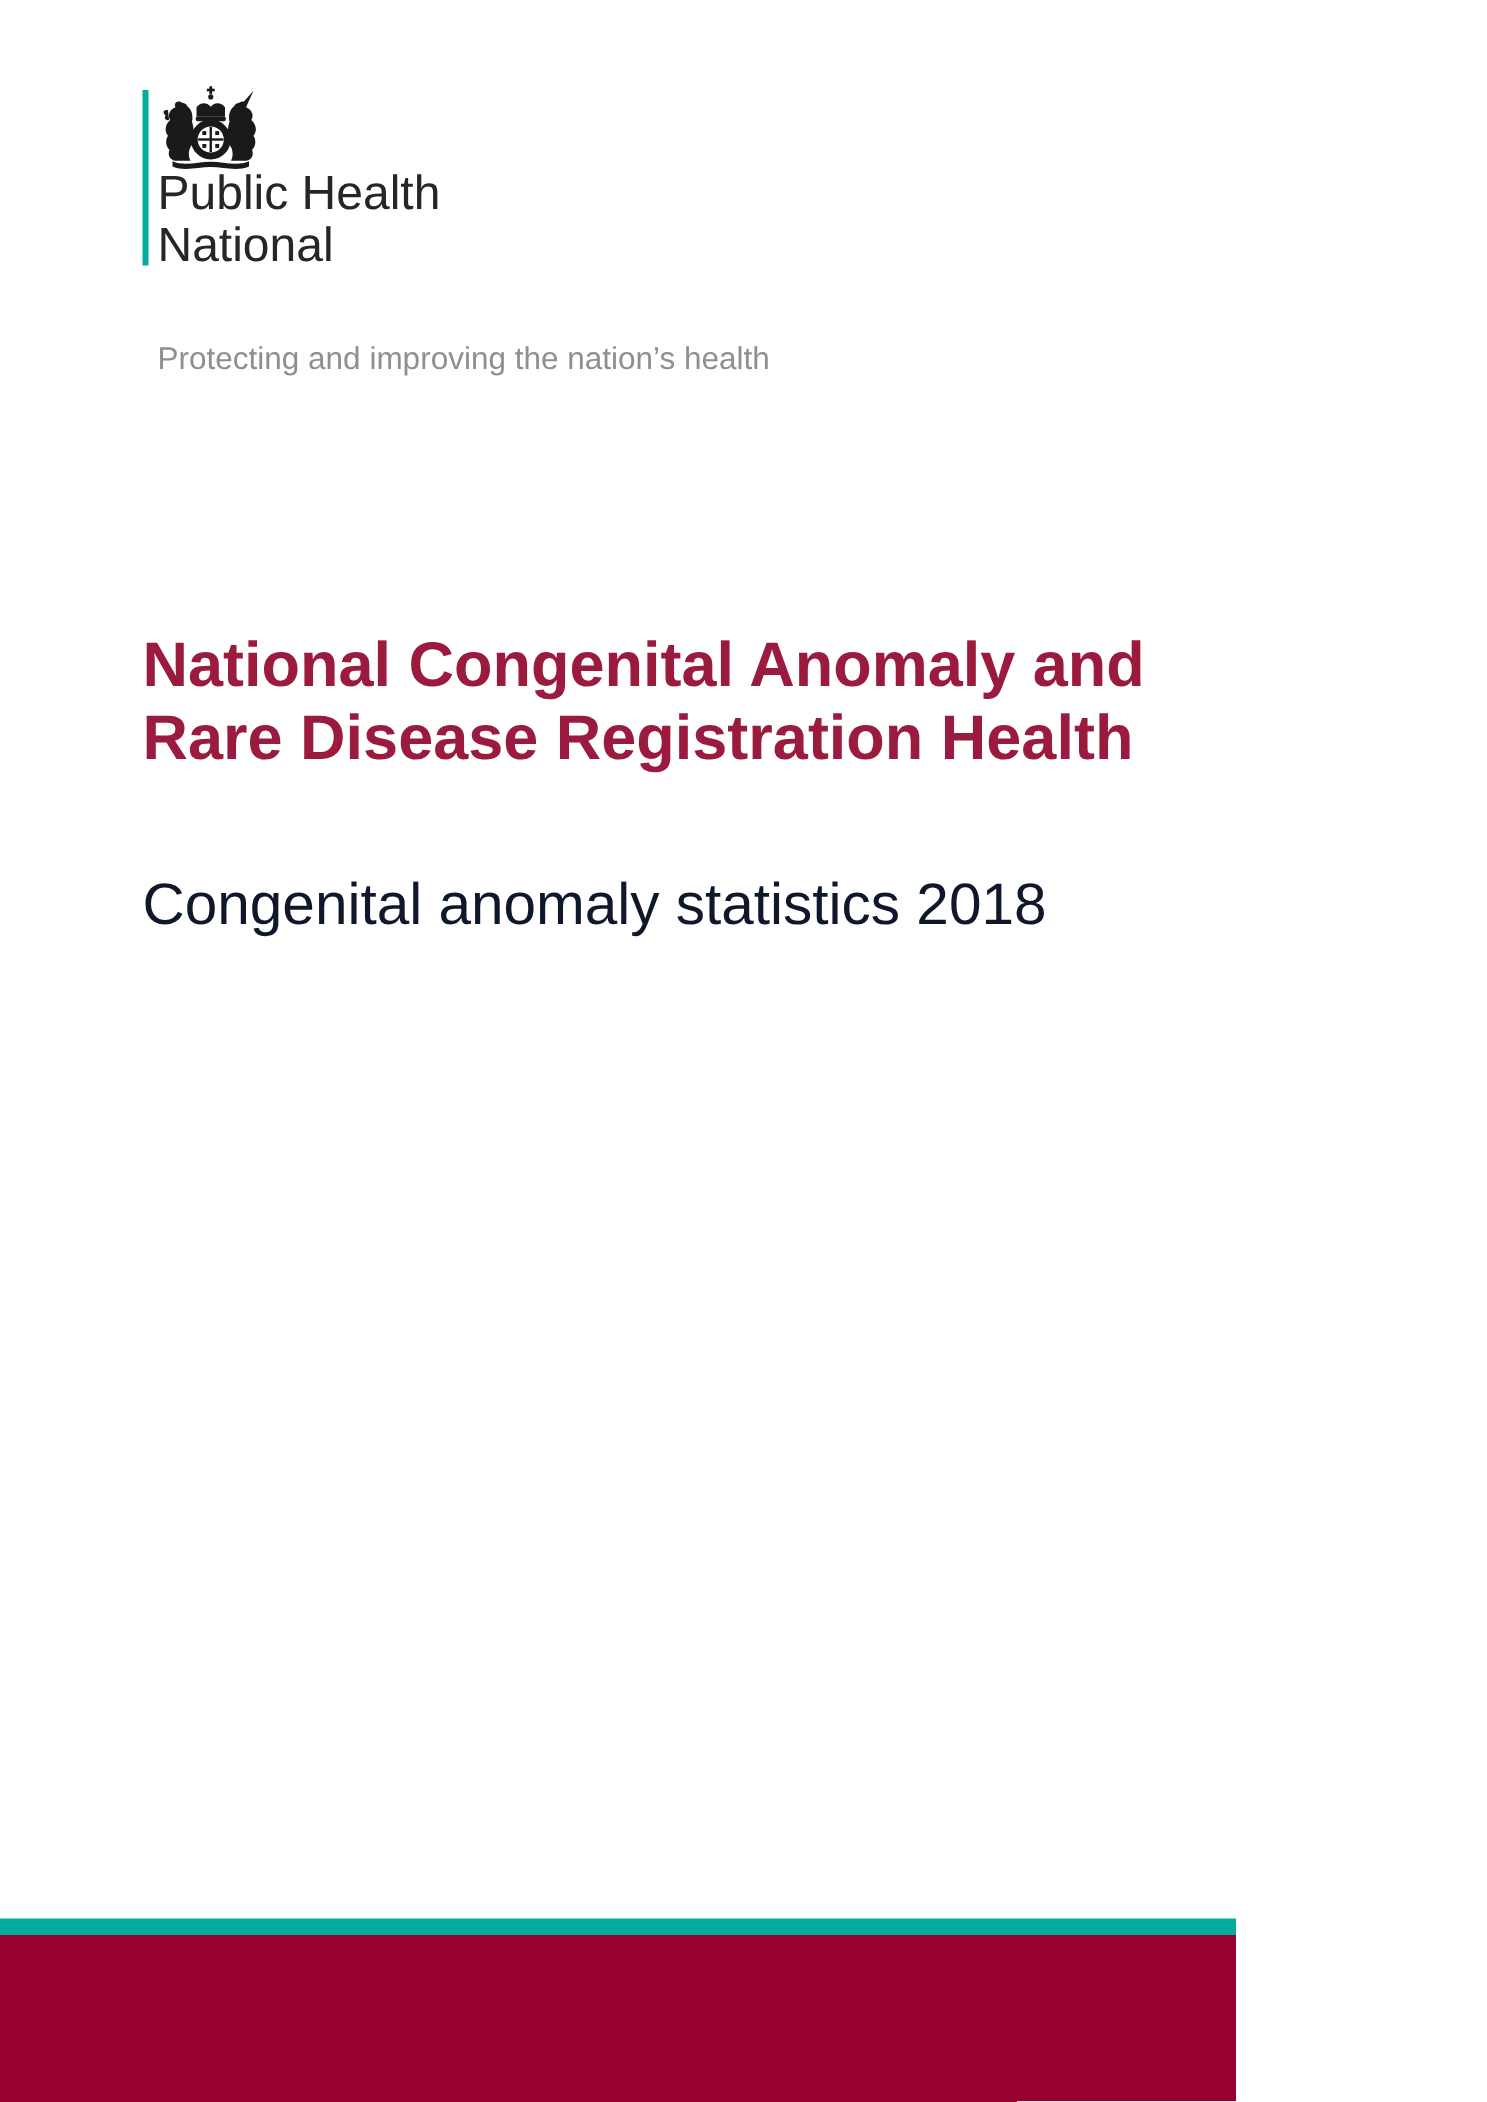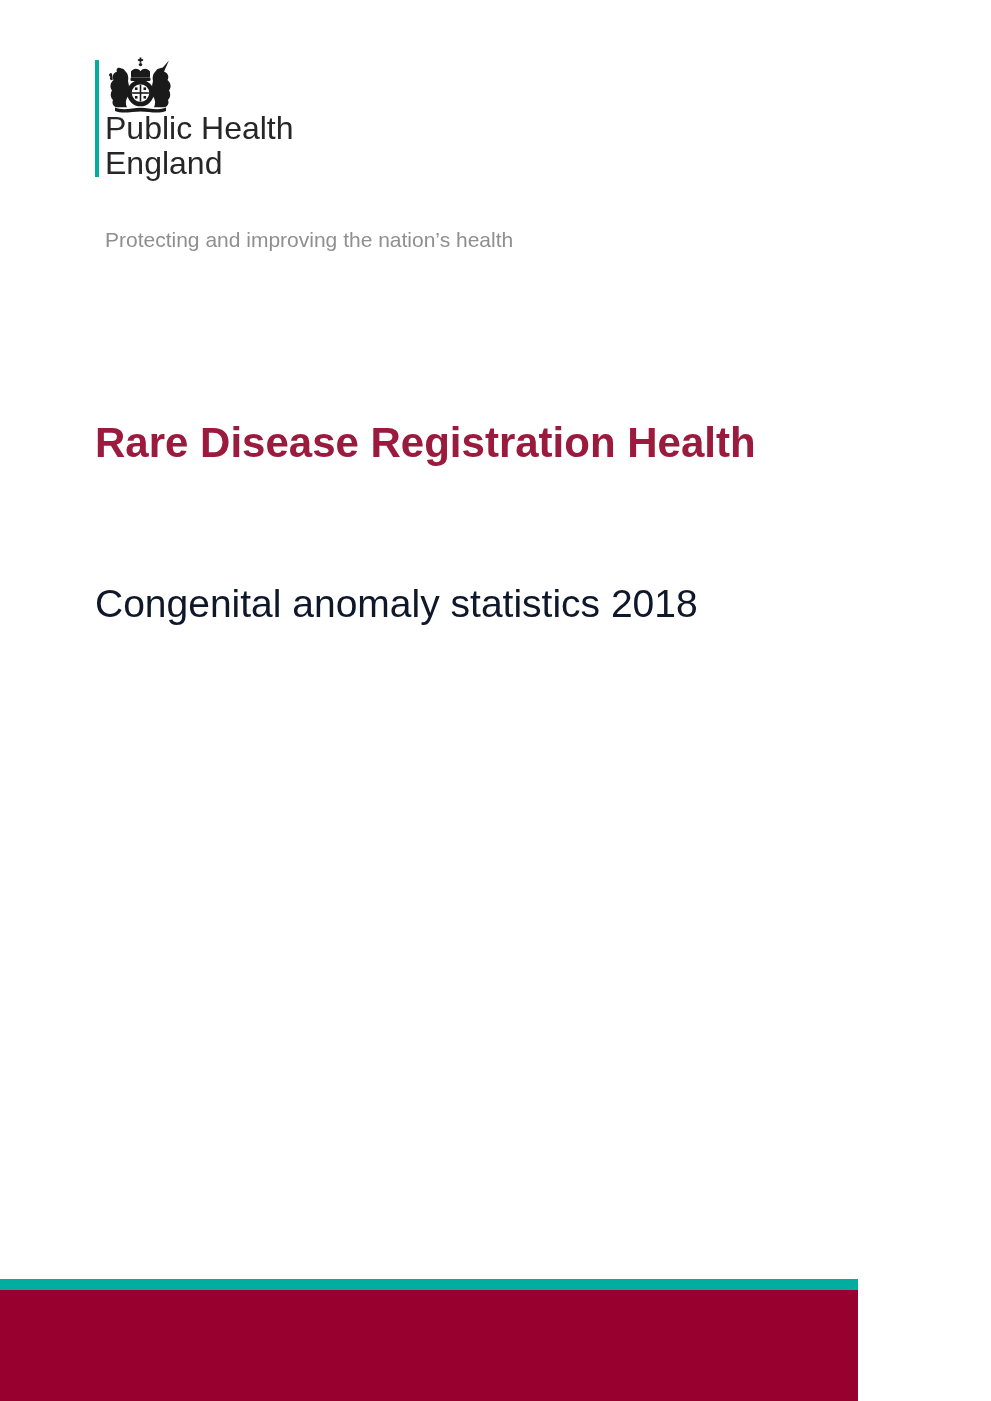--- a/index.html
+++ b/index.html
@@ -7,21 +7,20 @@
     padding: 0;
     background: #ffffff;
     font-family: "Liberation Sans", "DejaVu Sans", sans-serif;
   }
   .page {
     position: relative;
     width: 824px;
     height: 1401px;
     background: #ffffff;
     overflow: hidden;
-    padding-left: 34px;
   }
 
   
   .accent-bar {
     position: absolute;
     left: 95px;
     top: 60px;
     width: 4px;
     height: 117px;
     background: #00ad9e;
@@ -131,26 +130,27 @@
     <path d="M8.5 17.5 C5.5 16.5 4.5 19.5 7 21 C5.5 22.5 7 24.8 9.2 24 Z"></path>
 
     <path d="M56 12.5 C59 10.5 62 12.5 60.5 15.5 C64.5 17 66 21 64 24 C67.5 27 68 31.5 65.5 34.5 C67.5 37.5 67 41.5 64.5 44 C66 47.5 64 50.8 60.5 51.2 L50.5 51.2 C52.5 47 51.5 43 49.5 40.5 C48 36 48 30 49.5 25 C48.5 21 50 16.5 52.5 15 C53 13.6 54.2 12.9 56 12.5 Z"></path>
     <path d="M57.5 13.5 L65.5 4.5 L60.8 14.8 Z"></path>
 
     <path d="M11.5 51.5 C19.5 55 28.5 51.8 37 51.8 C45.5 51.8 54.5 55 62.5 51.5 L62.5 55 C54.5 58.4 45.5 55.4 37 55.4 C28.5 55.4 19.5 58.4 11.5 55 Z"></path>
   </svg>
 
   <div class="org-name">
     <span>Public Health</span>
-    <span>England</span>
+    <span>National</span>
   </div>
 
   <div class="tagline">Protecting and improving the nation’s health</div>
 
   <h1 class="doc-title">
+    <span>National Congenital Anomaly and</span>
     <span>Rare Disease Registration Health</span>
   </h1>
 
   <h2 class="doc-subtitle">Congenital anomaly statistics 2018</h2>
 
   <div class="footer-stripe"></div>
   <div class="footer-band"></div>
 
 </div>
 

